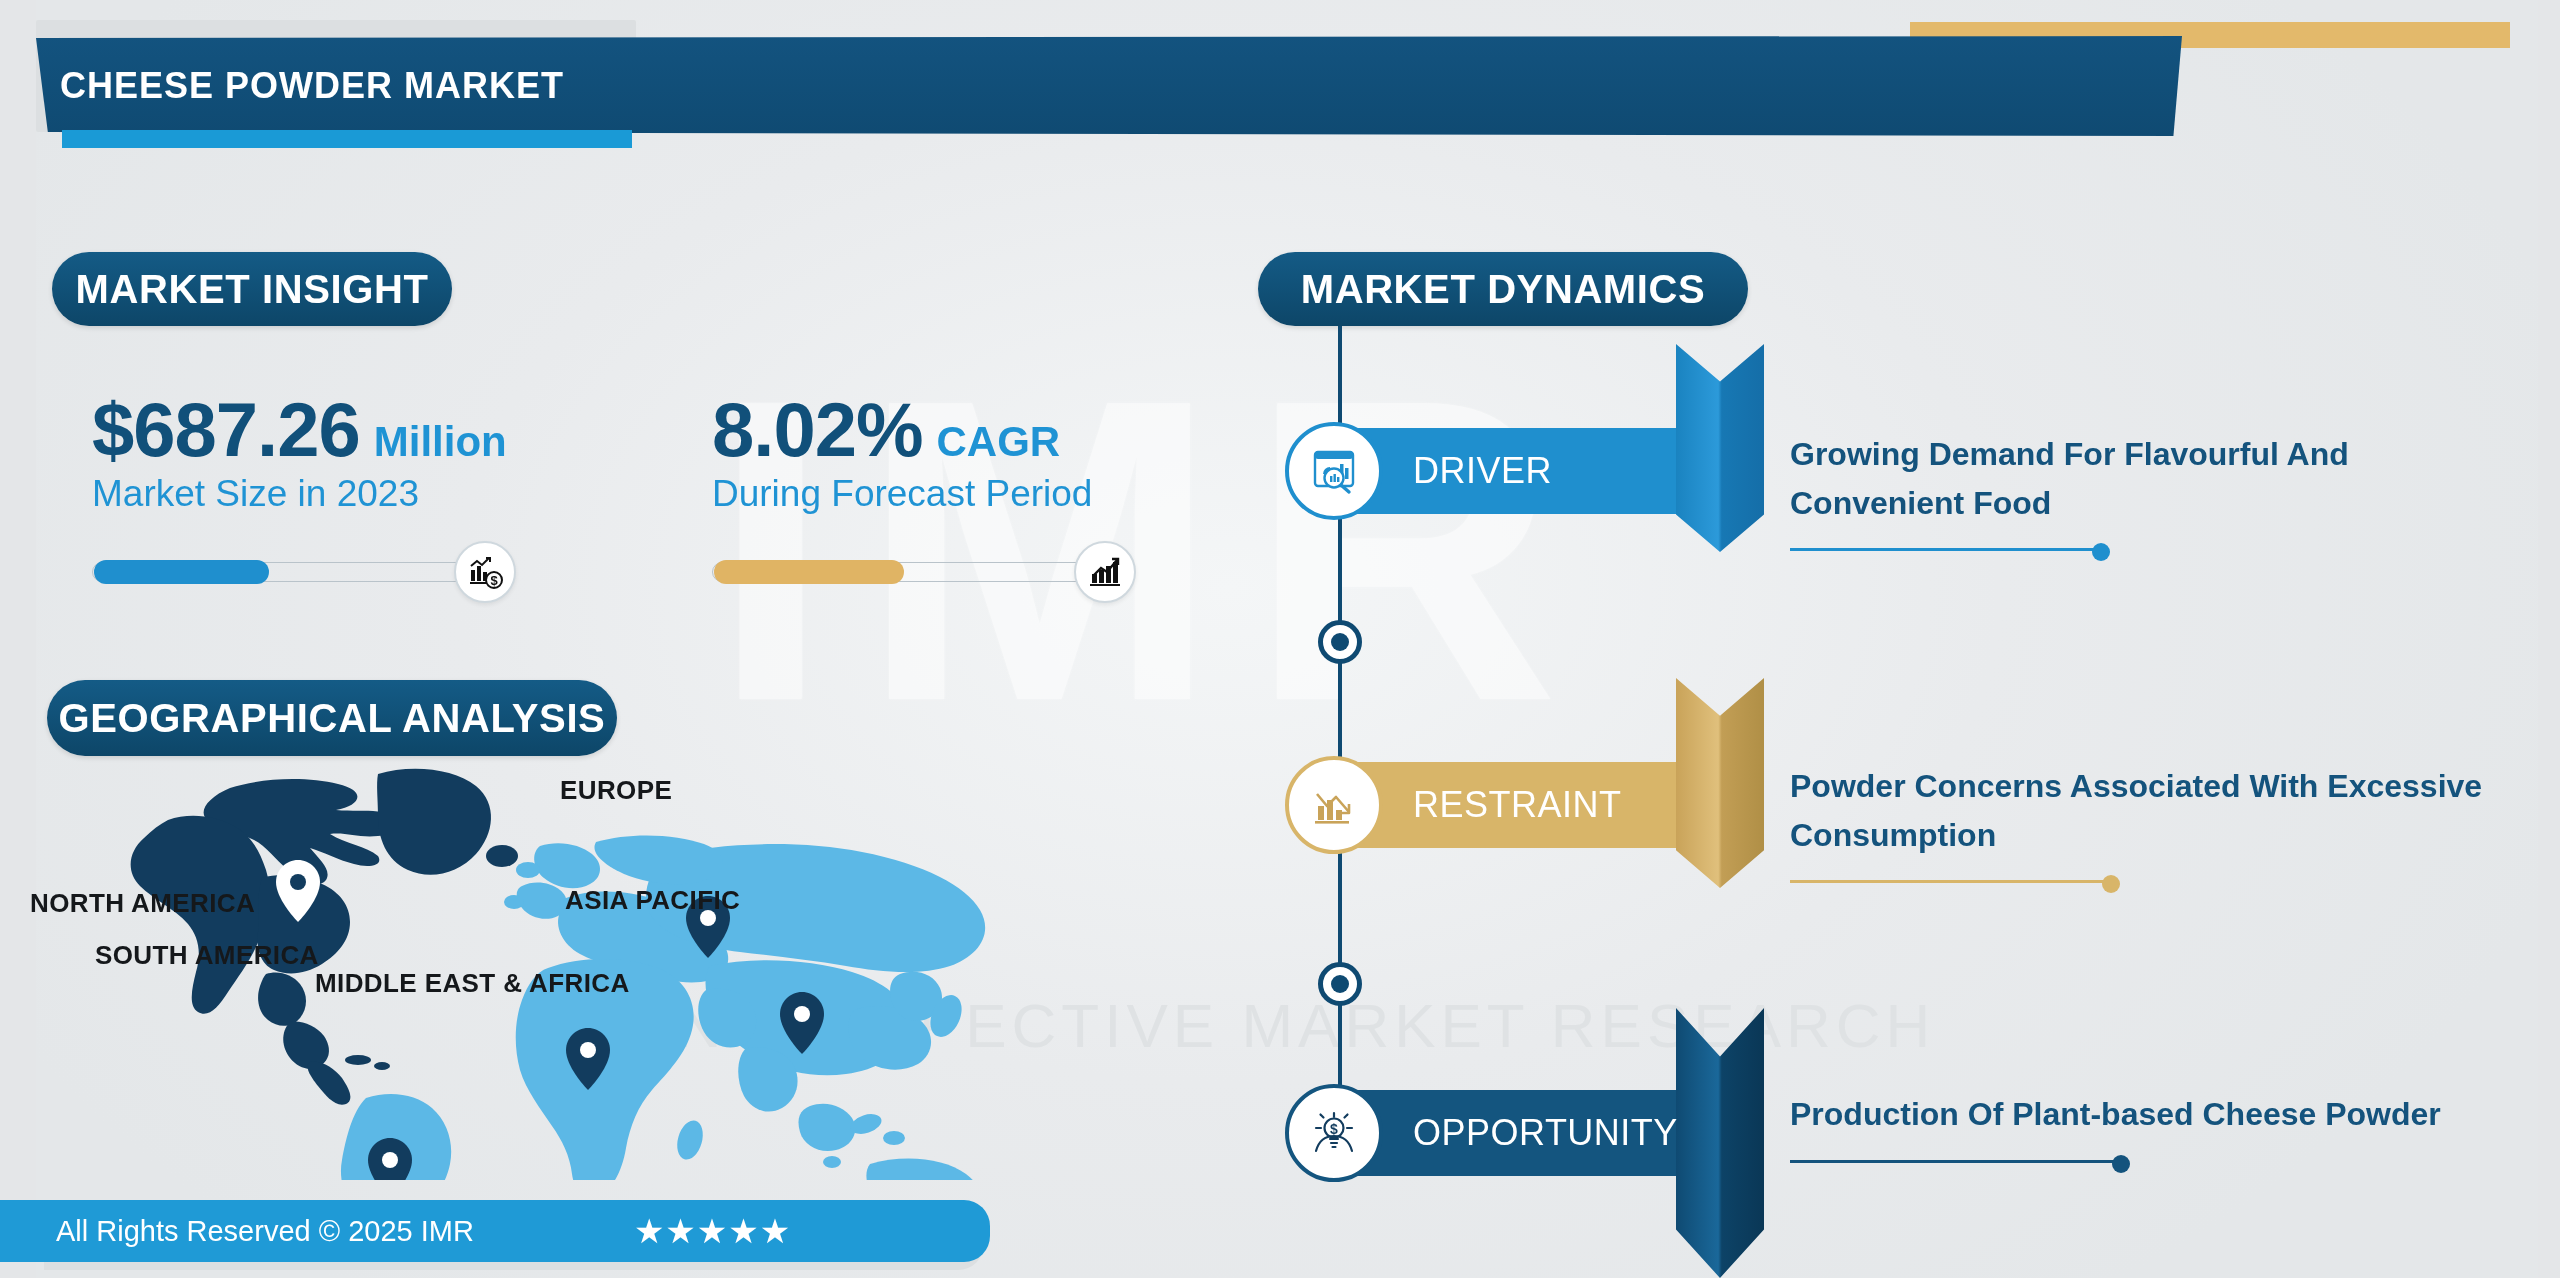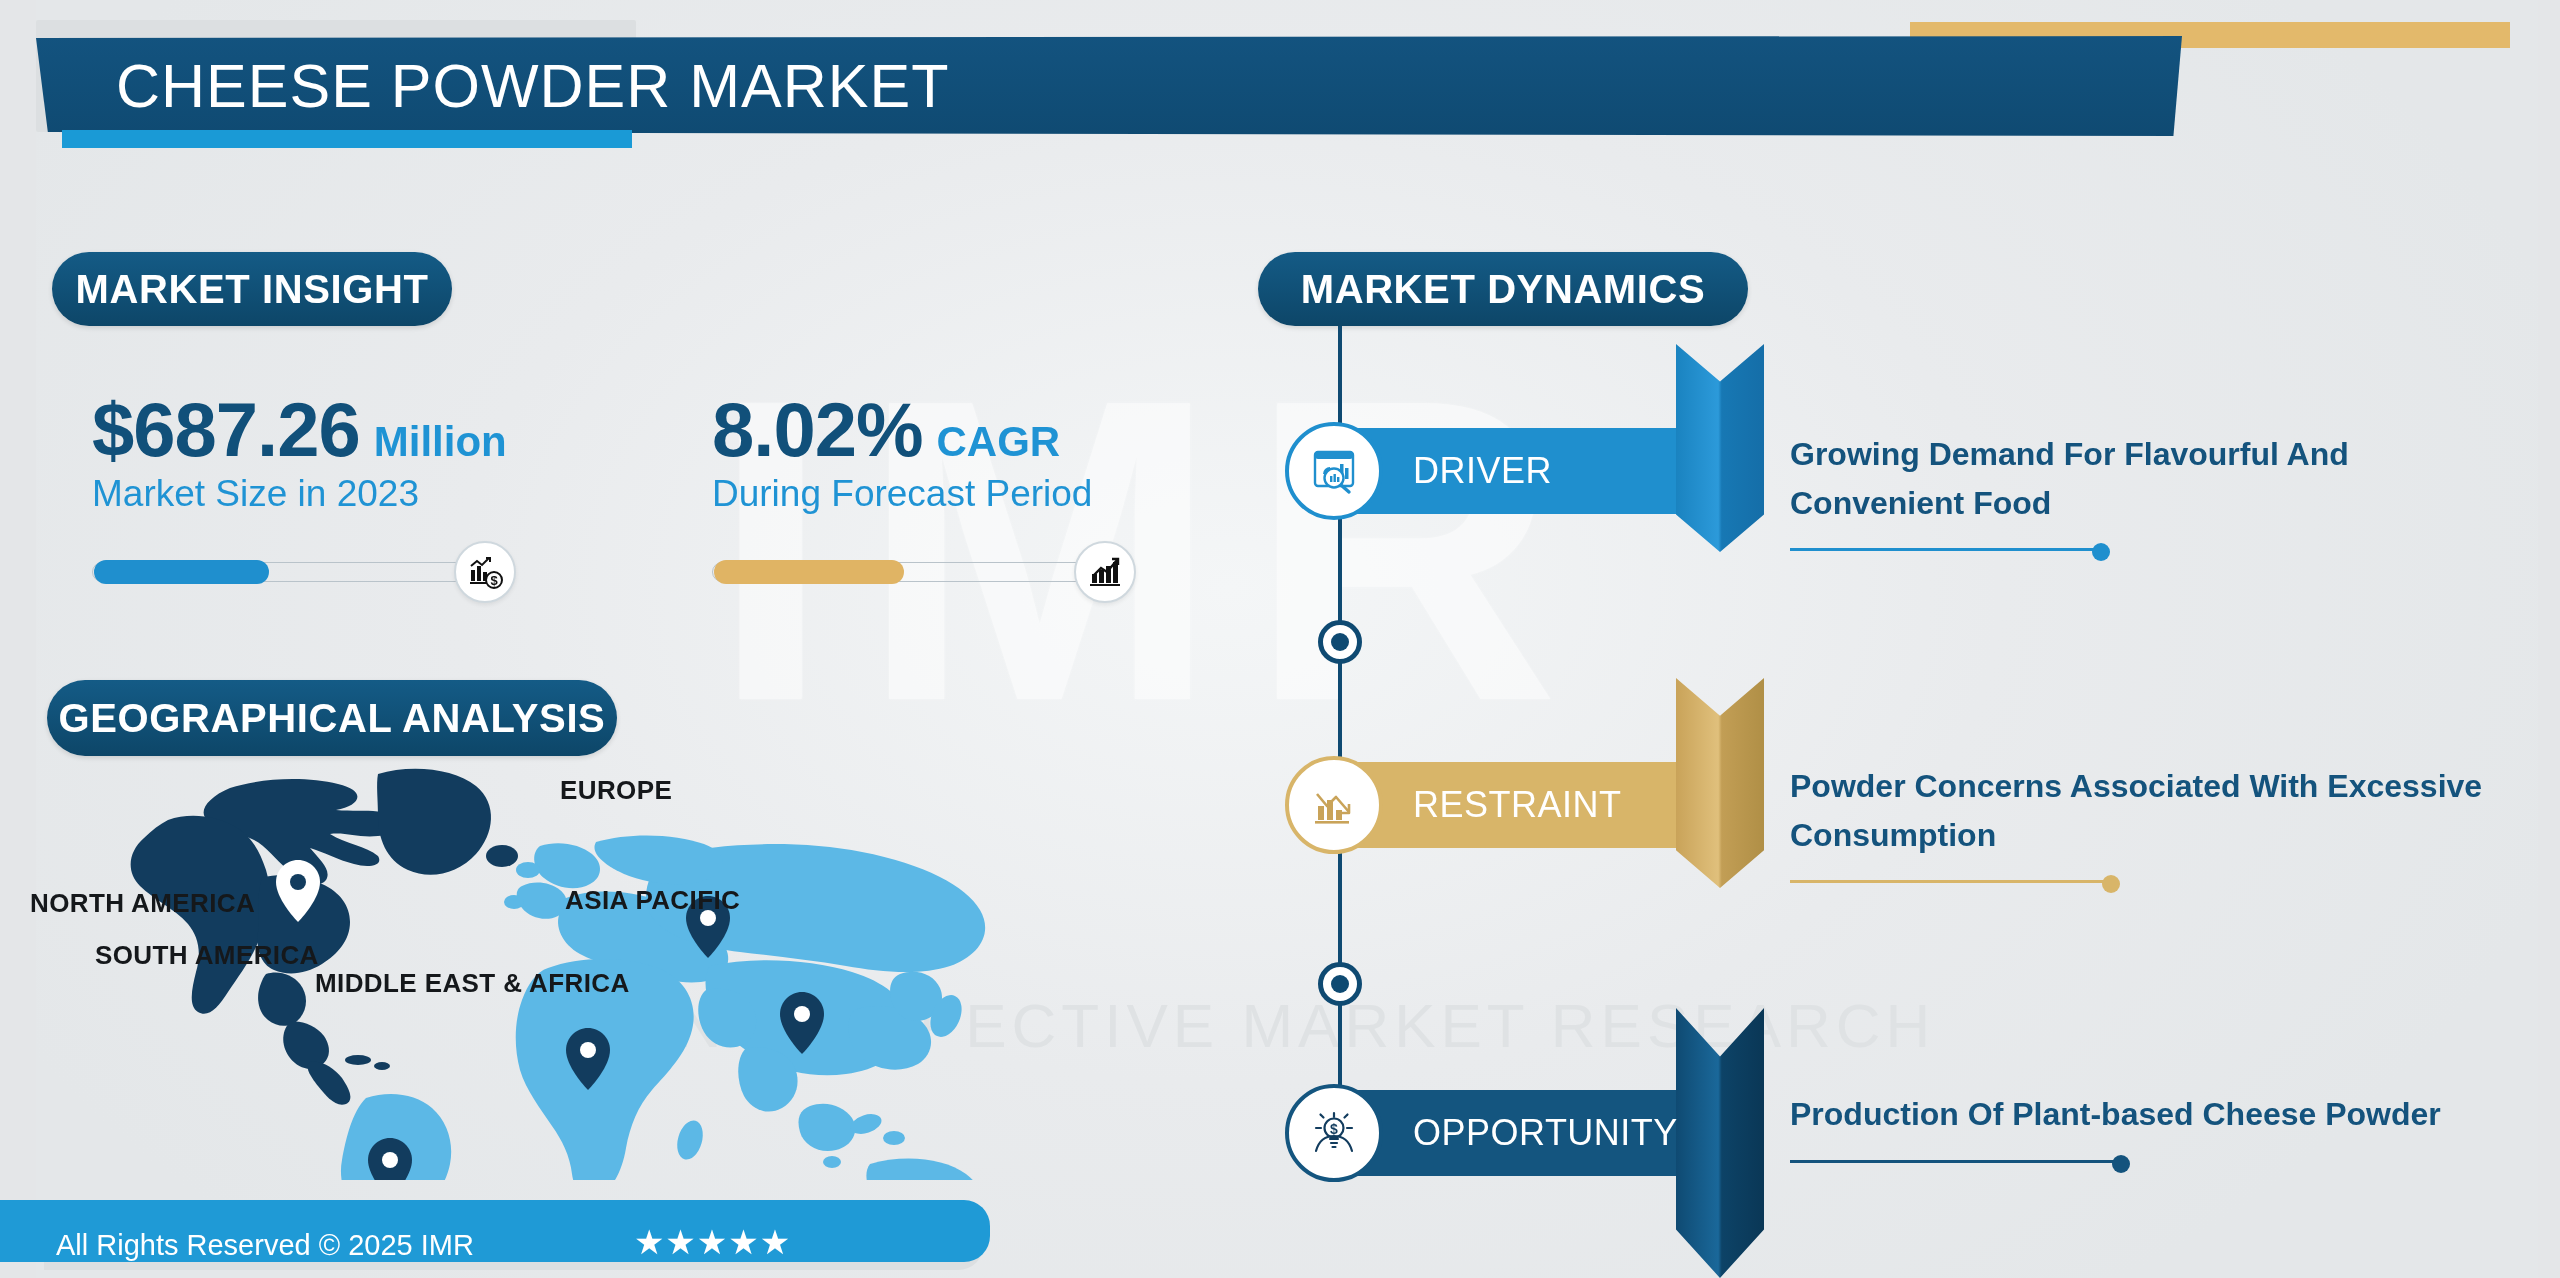--- a/index.html
+++ b/index.html
@@ -50,22 +50,22 @@
     position:absolute; left:36px; top:20px; width:600px; height:112px;
     background:#dcdfe1; border-radius:2px;
   }
   .hdr-band {
     position:absolute; left:36px; top:36px; width:2146px; height:100px;
     background:linear-gradient(180deg,#13537f 0%,#0f4a72 100%);
     clip-path: polygon(0 2px, 100% 0, 99.6% 100%, 0.55% 96%);
     display:flex; align-items:center;
   }
   .hdr-title {
-    color:#ffffff; font-size:61px; font-weight:400; letter-spacing:1px;
-    margin-left:80px; white-space:nowrap;
+    color:#ffffff; font-size:36px; font-weight:700; letter-spacing:1px;
+    margin-left:24px; white-space:nowrap;
   }
   .hdr-underbar {
     position:absolute; left:62px; top:130px; width:570px; height:18px;
     background:#1a9ad6;
   }
 
   
   .pill {
     position:absolute; display:flex; align-items:center; justify-content:center;
     background:linear-gradient(180deg,#145b86 0%,#0d4668 100%);
@@ -206,21 +206,21 @@
   #rule-opportunity .dot{ left:322px;  background:#14537d; }
 
   
   .footer-shadow {
     position:absolute; left:44px; top:1206px; width:940px; height:64px;
     background:#dcdfe1; border-radius:0 26px 26px 0;
   }
   .footer {
     position:absolute; left:0; top:1200px; width:990px; height:62px;
     background:#1f9ad6; border-radius:0 26px 26px 0;
-    display:flex; align-items:flex-end;
+    display:flex; align-items:center;
   }
   .footer-text {
     color:#ffffff; font-size:29px; font-weight:500; margin-left:56px; white-space:nowrap;
   }
   .footer-stars {
     color:#ffffff; font-size:34px; letter-spacing:1px; margin-left:160px;
   }
 </style>
 </head>
 <body>

